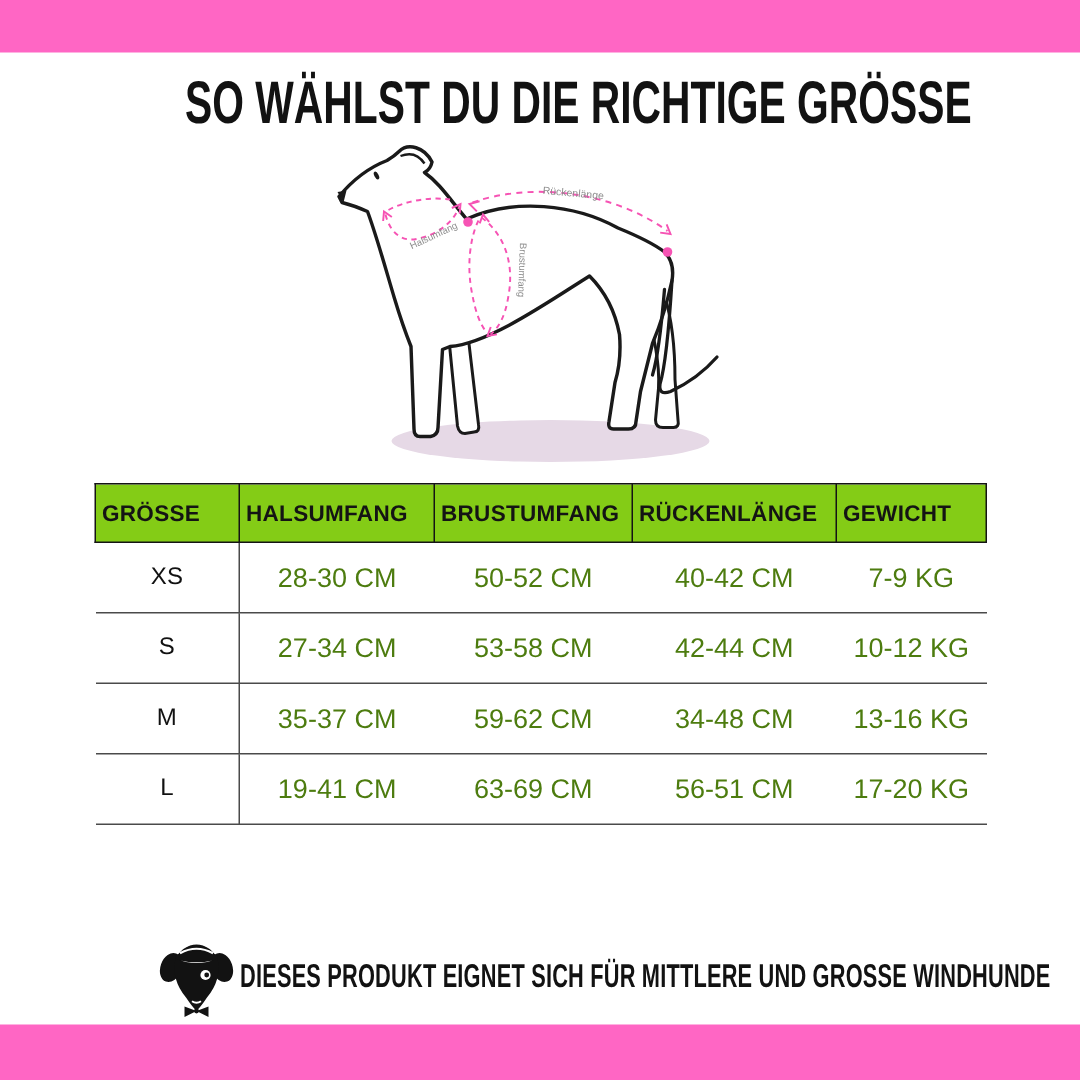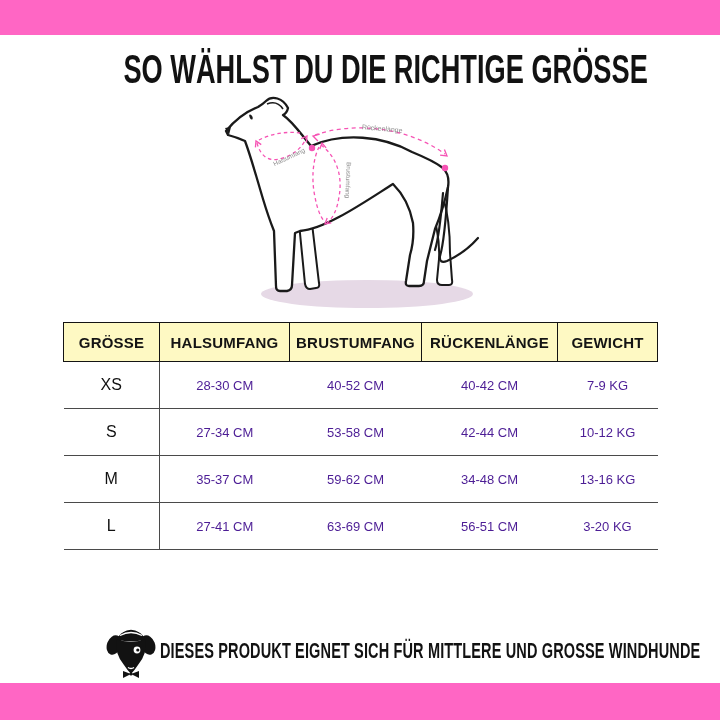--- a/index.html
+++ b/index.html
@@ -18,27 +18,27 @@
     font-weight:800;color:#121212;
     transform:scaleX(0.68);transform-origin:center center;
   }
   .title-wrap .condensed{font-size:40px;letter-spacing:0px;}
   .dog-stage{position:absolute;left:140px;top:95px;width:400px;height:222px;}
   .size-table{
     position:absolute;left:63px;top:322px;
     border-collapse:collapse;table-layout:fixed;
   }
   .size-table th{
-    background:#fef9c3;border:1px solid #141414;
+    background:#84cc16;border:1px solid #141414;
     font-size:15px;font-weight:700;color:#141414;
-    height:38px;padding:0 4px;letter-spacing:0.2px;text-align:center;
+    height:38px;padding:0 4px;letter-spacing:0.2px;text-align:left;
   }
   .size-table td{
     height:46px;text-align:center;vertical-align:middle;
-    font-size:13px;color:#4c1d95;
+    font-size:18px;color:#4d7c0f;
     border-bottom:1px solid #4a4a4a;padding:0;
   }
   .size-table td.size-cell{
     font-weight:400;font-size:16px;color:#111;
     border-right:1px solid #4a4a4a;
   }
   .col-size{width:96px;}
   .col-neck{width:130px;}
   .col-chest{width:132px;}
   .col-back{width:136px;}
@@ -145,44 +145,44 @@
       <th>HALSUMFANG</th>
       <th>BRUSTUMFANG</th>
       <th>RÜCKENLÄNGE</th>
       <th>GEWICHT</th>
     </tr>
   </thead>
   <tbody>
     <tr>
       <td class="size-cell">XS</td>
       <td>28-30 CM</td>
-      <td>40-52 CM</td>
+      <td>50-52 CM</td>
       <td>40-42 CM</td>
       <td>7-9 KG</td>
     </tr>
     <tr>
       <td class="size-cell">S</td>
       <td>27-34 CM</td>
       <td>53-58 CM</td>
       <td>42-44 CM</td>
       <td>10-12 KG</td>
     </tr>
     <tr>
       <td class="size-cell">M</td>
       <td>35-37 CM</td>
       <td>59-62 CM</td>
       <td>34-48 CM</td>
       <td>13-16 KG</td>
     </tr>
     <tr>
       <td class="size-cell">L</td>
-      <td>27-41 CM</td>
+      <td>19-41 CM</td>
       <td>63-69 CM</td>
       <td>56-51 CM</td>
-      <td>3-20 KG</td>
+      <td>17-20 KG</td>
     </tr>
   </tbody>
 </table>
 
 <div class="footer">
   <div class="icon-box">
     <svg width="50" height="56" viewBox="0 0 50 56">
       <ellipse cx="8" cy="22" rx="7" ry="10" transform="rotate(20 8 22)" fill="#121212"></ellipse>
       <ellipse cx="42" cy="22" rx="7" ry="10" transform="rotate(-20 42 22)" fill="#121212"></ellipse>
       <path d="M 11 16 Q 8 30 18 42 Q 22 48 25 51 Q 28 48 32 42 Q 42 30 39 16 Q 25 22 11 16 Z" fill="#121212"></path>

